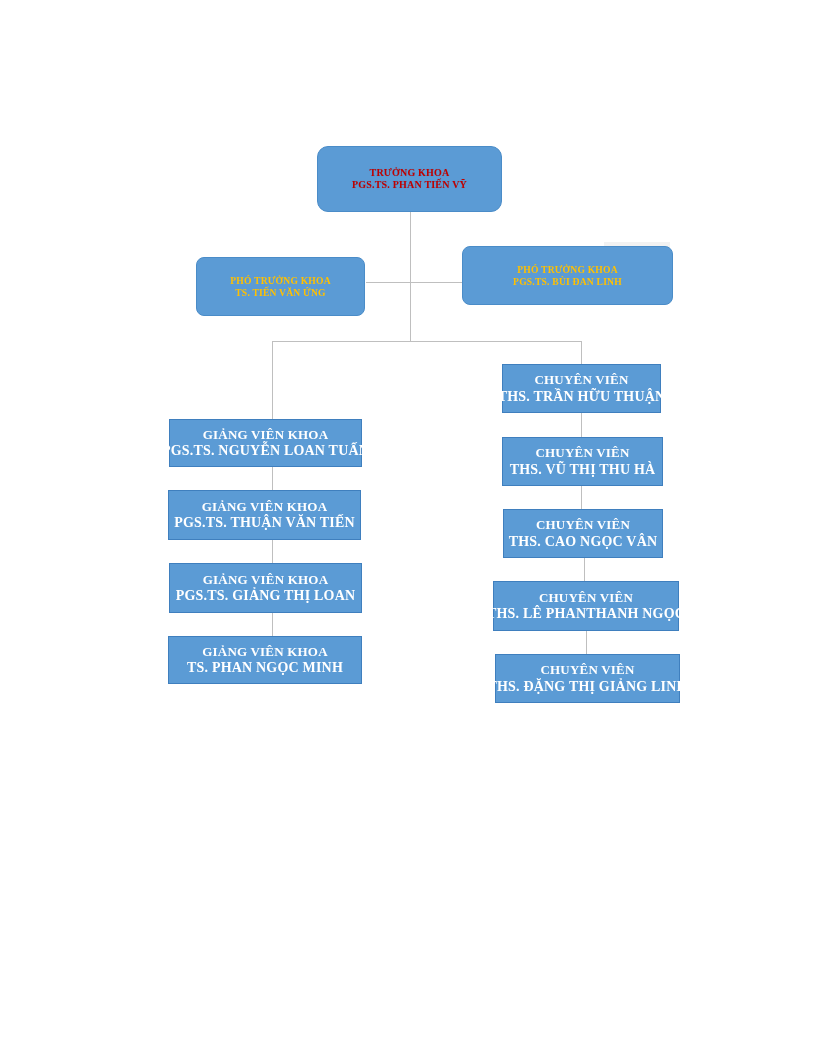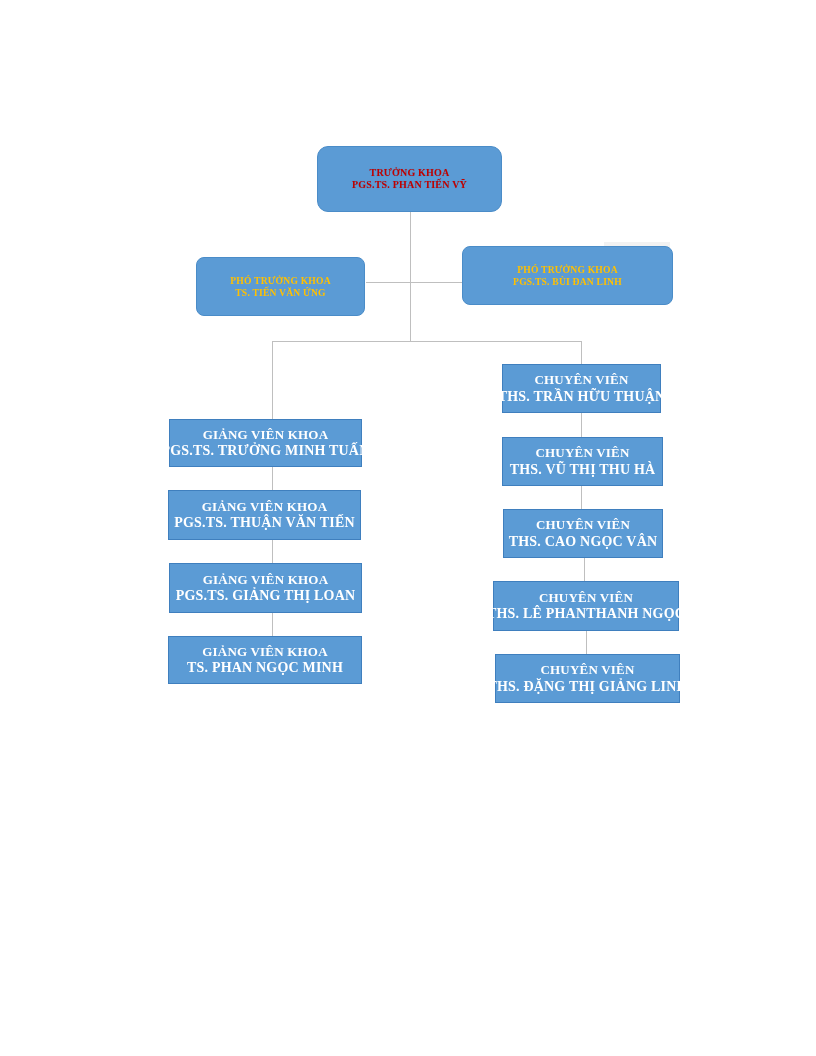--- a/index.html
+++ b/index.html
@@ -117,21 +117,21 @@
     <span class="l2">TS. TIẾN VĂN ỨNG</span>
   </div>
 
   <div class="node deputy" style="left:462px; top:246px; width:211px; height:59px;">
     <span class="l1">PHÓ TRƯỞNG KHOA</span>
     <span class="l2">PGS.TS. BÙI ĐAN LINH</span>
   </div>
 
   <div class="node staff" style="left:169px; top:419px; width:193px; height:48px;">
     <span class="l1">GIẢNG VIÊN KHOA</span>
-    <span class="l2">PGS.TS. TRƯỞNG MINH TUẤN</span>
+    <span class="l2">PGS.TS. NGUYỄN LOAN TUẤN</span>
   </div>
 
   <div class="node staff" style="left:168px; top:490px; width:193px; height:50px;">
     <span class="l1">GIẢNG VIÊN KHOA</span>
     <span class="l2">PGS.TS. THUẬN VĂN TIẾN</span>
   </div>
 
   <div class="node staff" style="left:169px; top:563px; width:193px; height:50px;">
     <span class="l1">GIẢNG VIÊN KHOA</span>
     <span class="l2">PGS.TS. GIẢNG THỊ LOAN</span>

